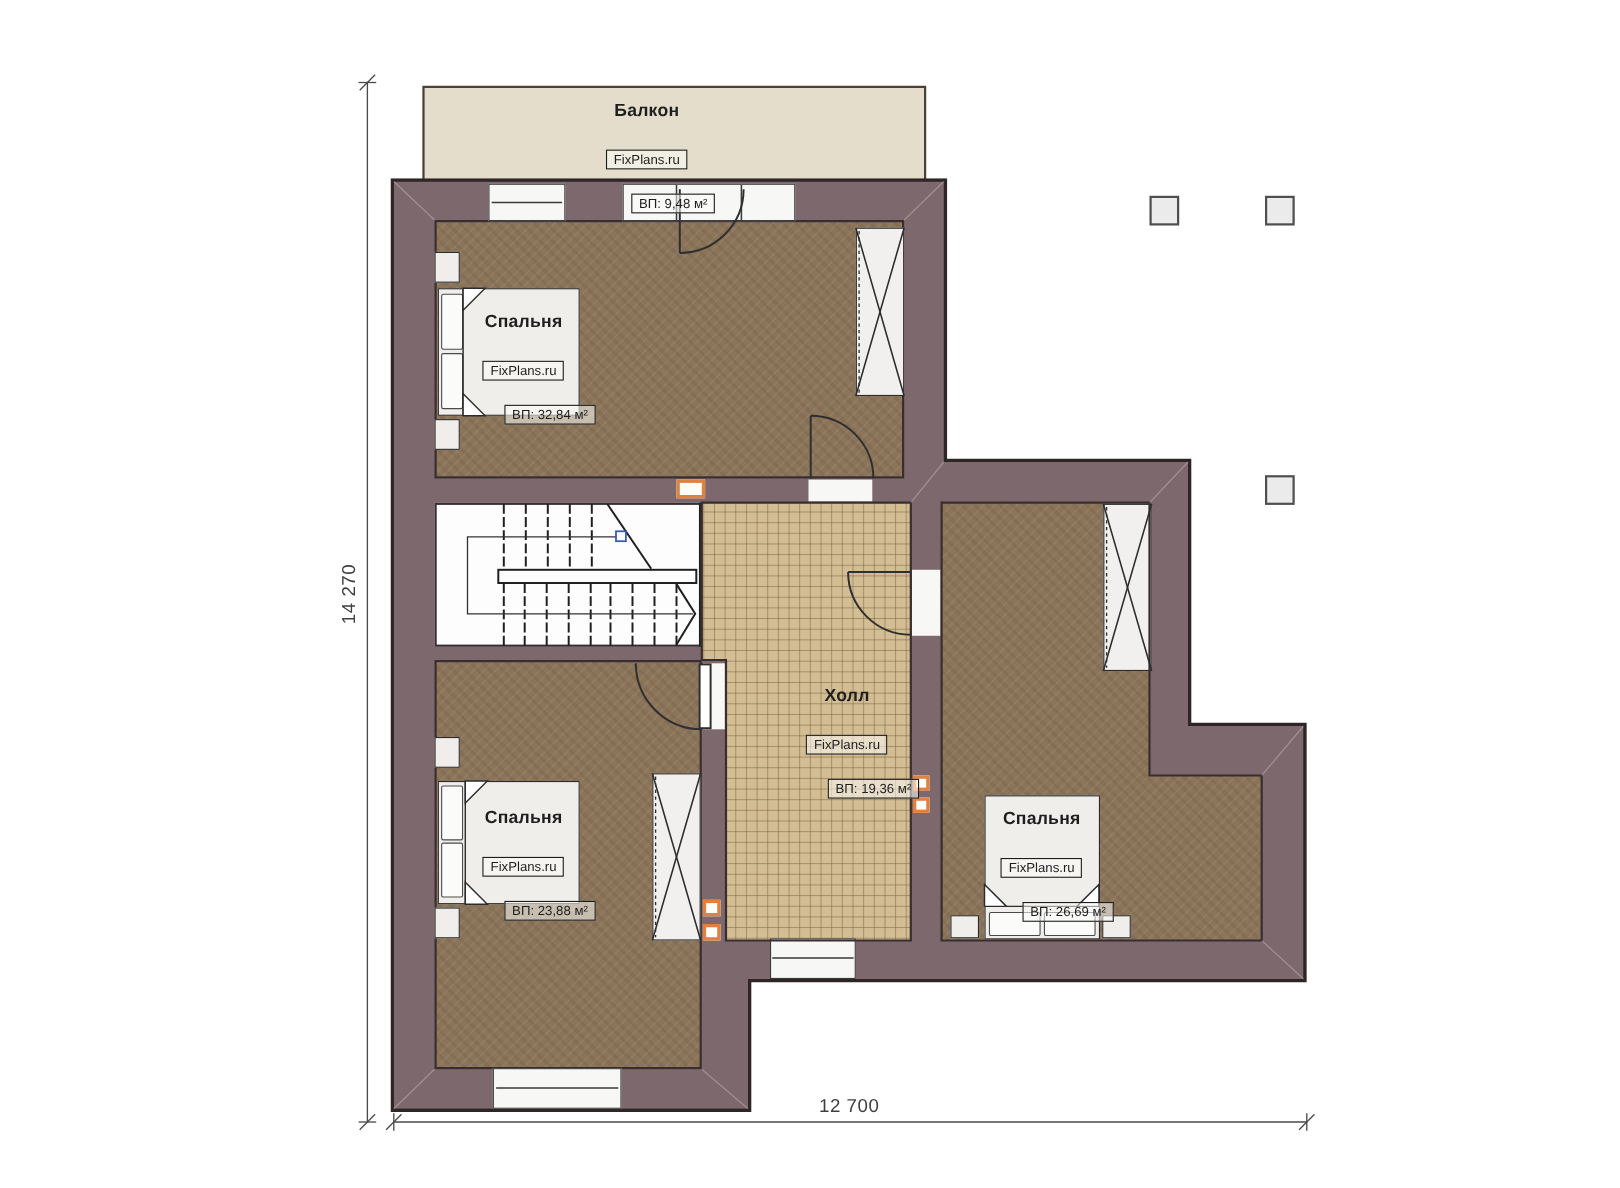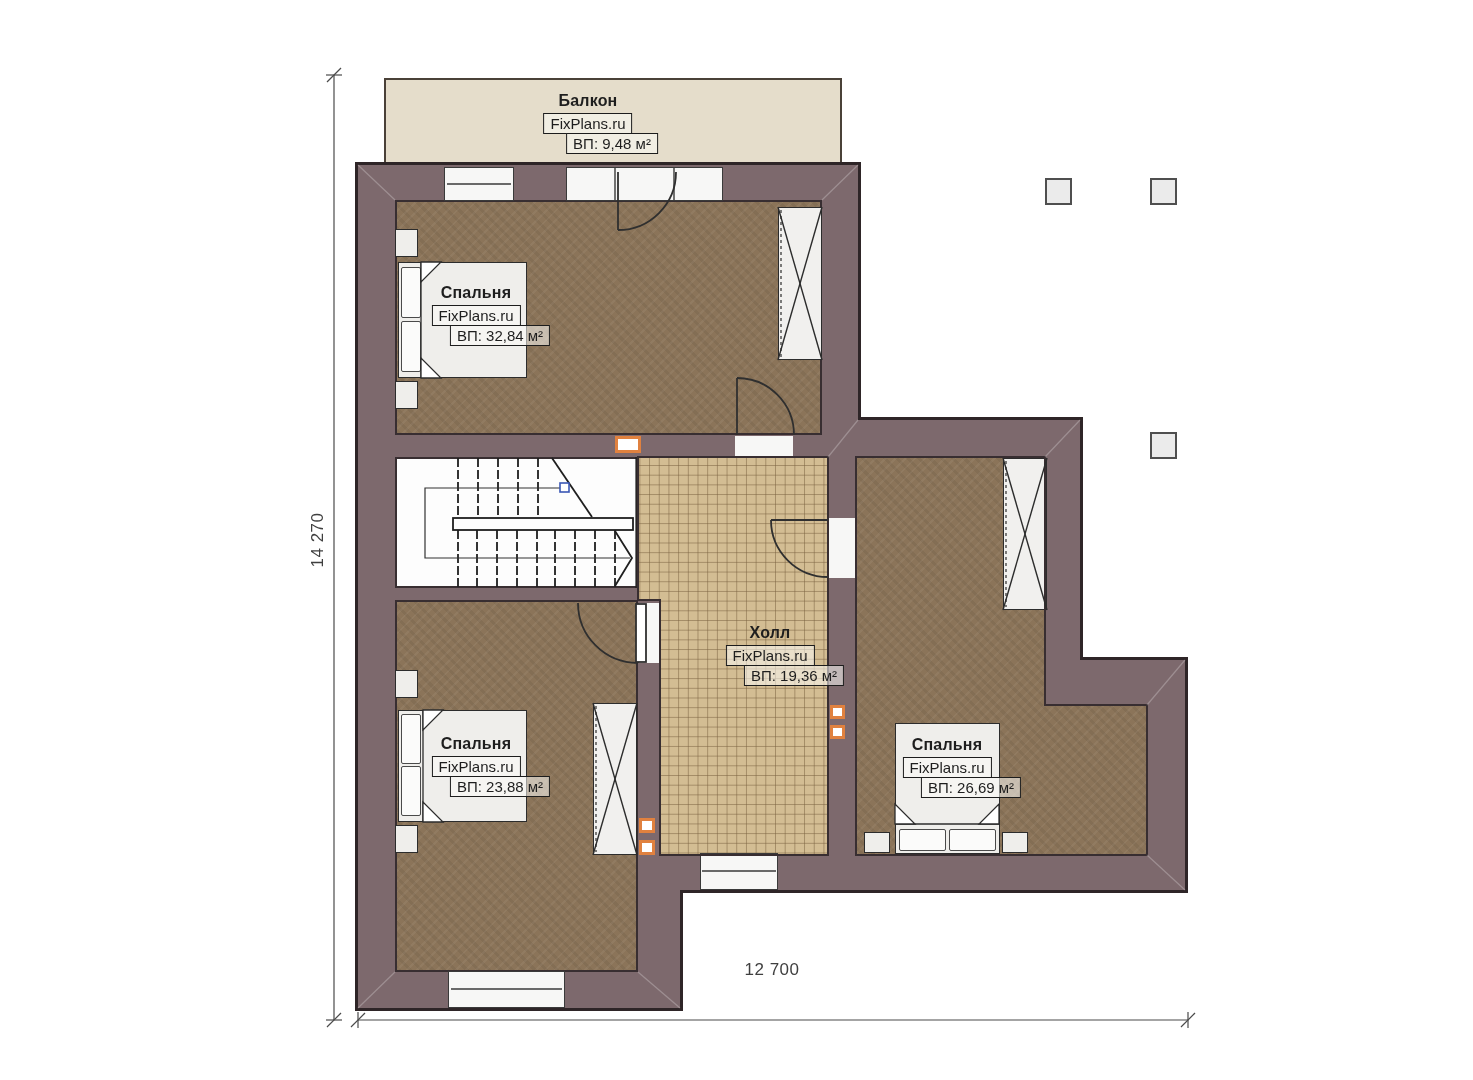--- a/index.html
+++ b/index.html
@@ -32,24 +32,24 @@
   .bedr-clip{clip-path:polygon(856px 457px,1045px 457px,1045px 705px,1147px 705px,1147px 855px,856px 855px);}
   .opening{z-index:5;background:#f7f7f6;border:1.5px solid #3a3a3a;}
   .doorgap{z-index:5;background:#f7f7f6;border:none;}
   .furn{z-index:6;background:#efeeeb;border:1.6px solid #2c2c2c;}
   .pillow{z-index:6;background:#fbfbfa;border:1.3px solid #4a4a4a;border-radius:2px;}
   .wardrobe{z-index:6;background:#f1f0ee;border:1.6px solid #2c2c2c;}
   svg.lines{position:absolute;left:0;top:0;z-index:7;pointer-events:none;}
   .socket{z-index:8;background:#ffffff;border:3px solid var(--accent);}
   .vent{z-index:8;background:#ebebeb;border:2px solid #4f4f4f;}
   .room-label{z-index:9;display:flex;flex-direction:column;align-items:center;
-              transform:translateX(-50%);white-space:nowrap;}
+              transform:translateX(-50%);white-space:nowrap;gap:23px;}
   .rl-name{font-size:16px;font-weight:bold;color:#1e1e1e;margin-bottom:3px;letter-spacing:.2px;}
   .rl-box{border:1.5px solid #1c1c1c;background:rgba(252,251,248,.55);
-          padding:1px 6px;font-size:15px;color:#1e1e1e;}
+          padding:1px 6px;font-size:12px;color:#1e1e1e;}
   .rl-box + .rl-box{margin-top:-1.5px;margin-left:48px;}
   .dim{z-index:9;font-size:17px;color:#3f3f3f;letter-spacing:.5px;}
   .dim-v{transform:translate(-50%,-50%) rotate(-90deg);}
   .dim-h{transform:translateX(-50%);}
 </style>
 </head>
 <body>
 
 <div class="abs balcony"></div>
 
@@ -232,13 +232,13 @@
   <div class="rl-box">FixPlans.ru</div>
   <div class="rl-box">ВП: 23,88 м²</div>
 </div>
 <div class="abs room-label" style="left:947px;top:736px;">
   <div class="rl-name">Спальня</div>
   <div class="rl-box">FixPlans.ru</div>
   <div class="rl-box">ВП: 26,69 м²</div>
 </div>
 
 <div class="abs dim dim-v" style="left:318px;top:540px;">14 270</div>
-<div class="abs dim dim-h" style="left:772px;top:960px;">12 700</div>
+<div class="abs dim dim-h" style="left:772px;top:996px;">12 700</div>
 
 </body></html>

